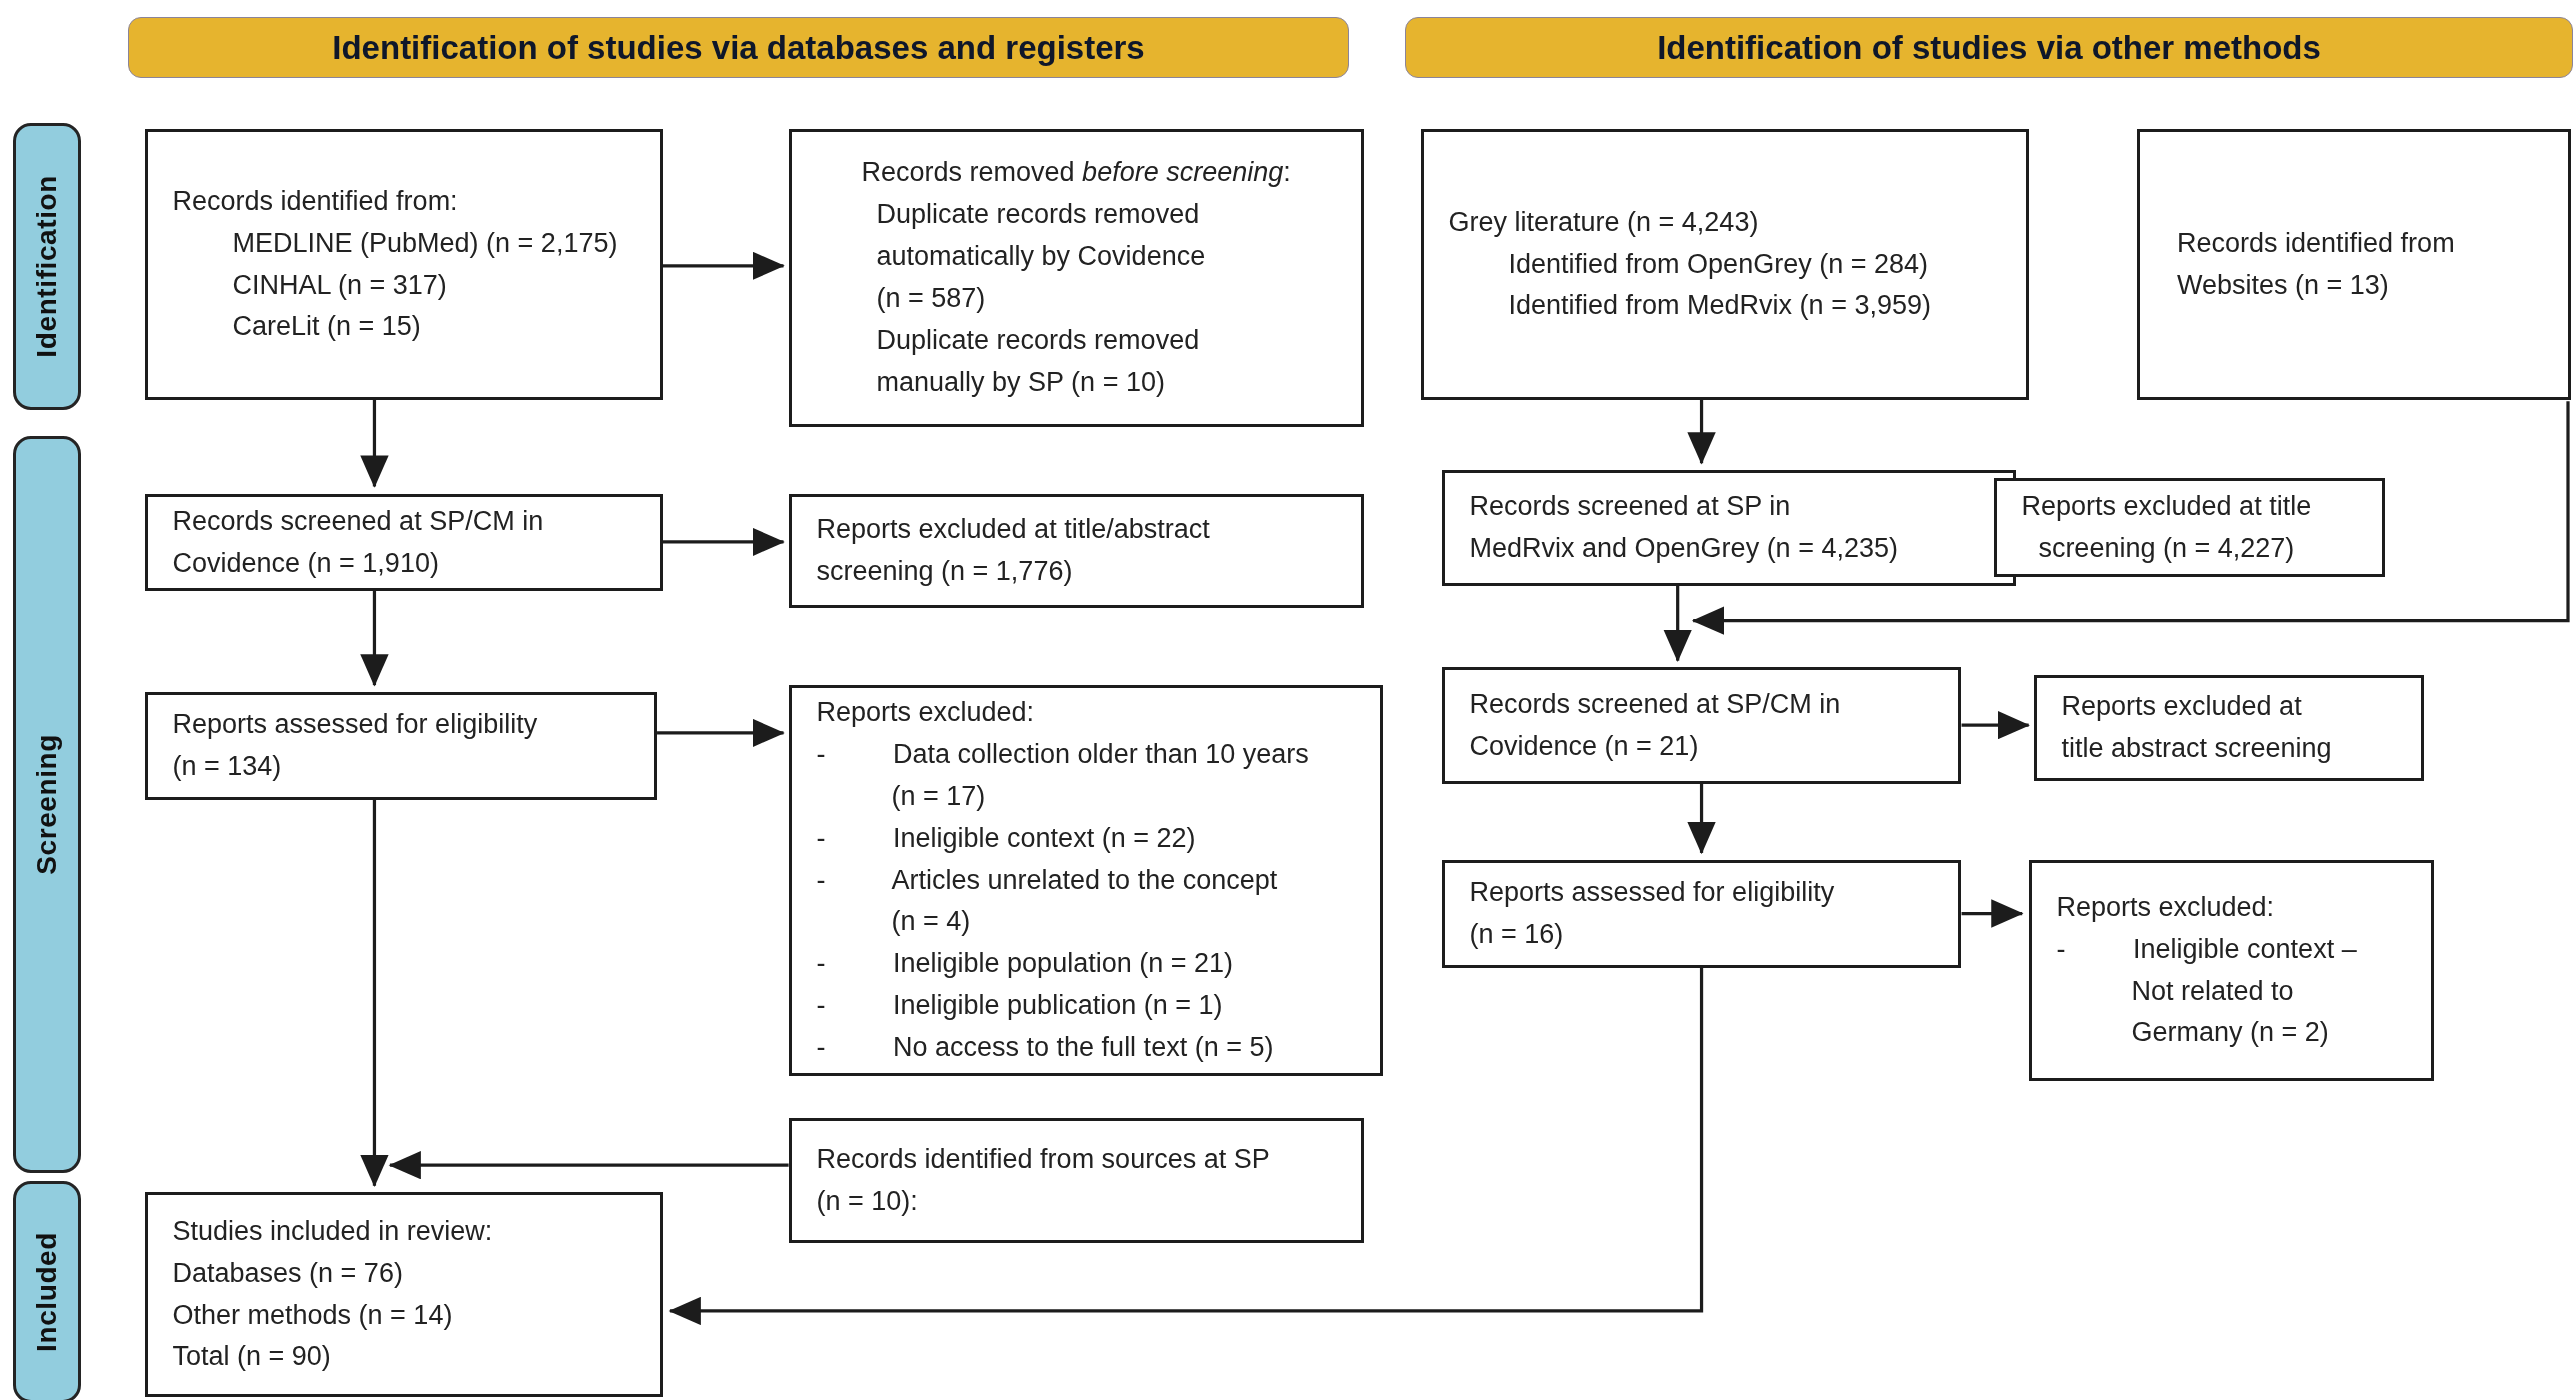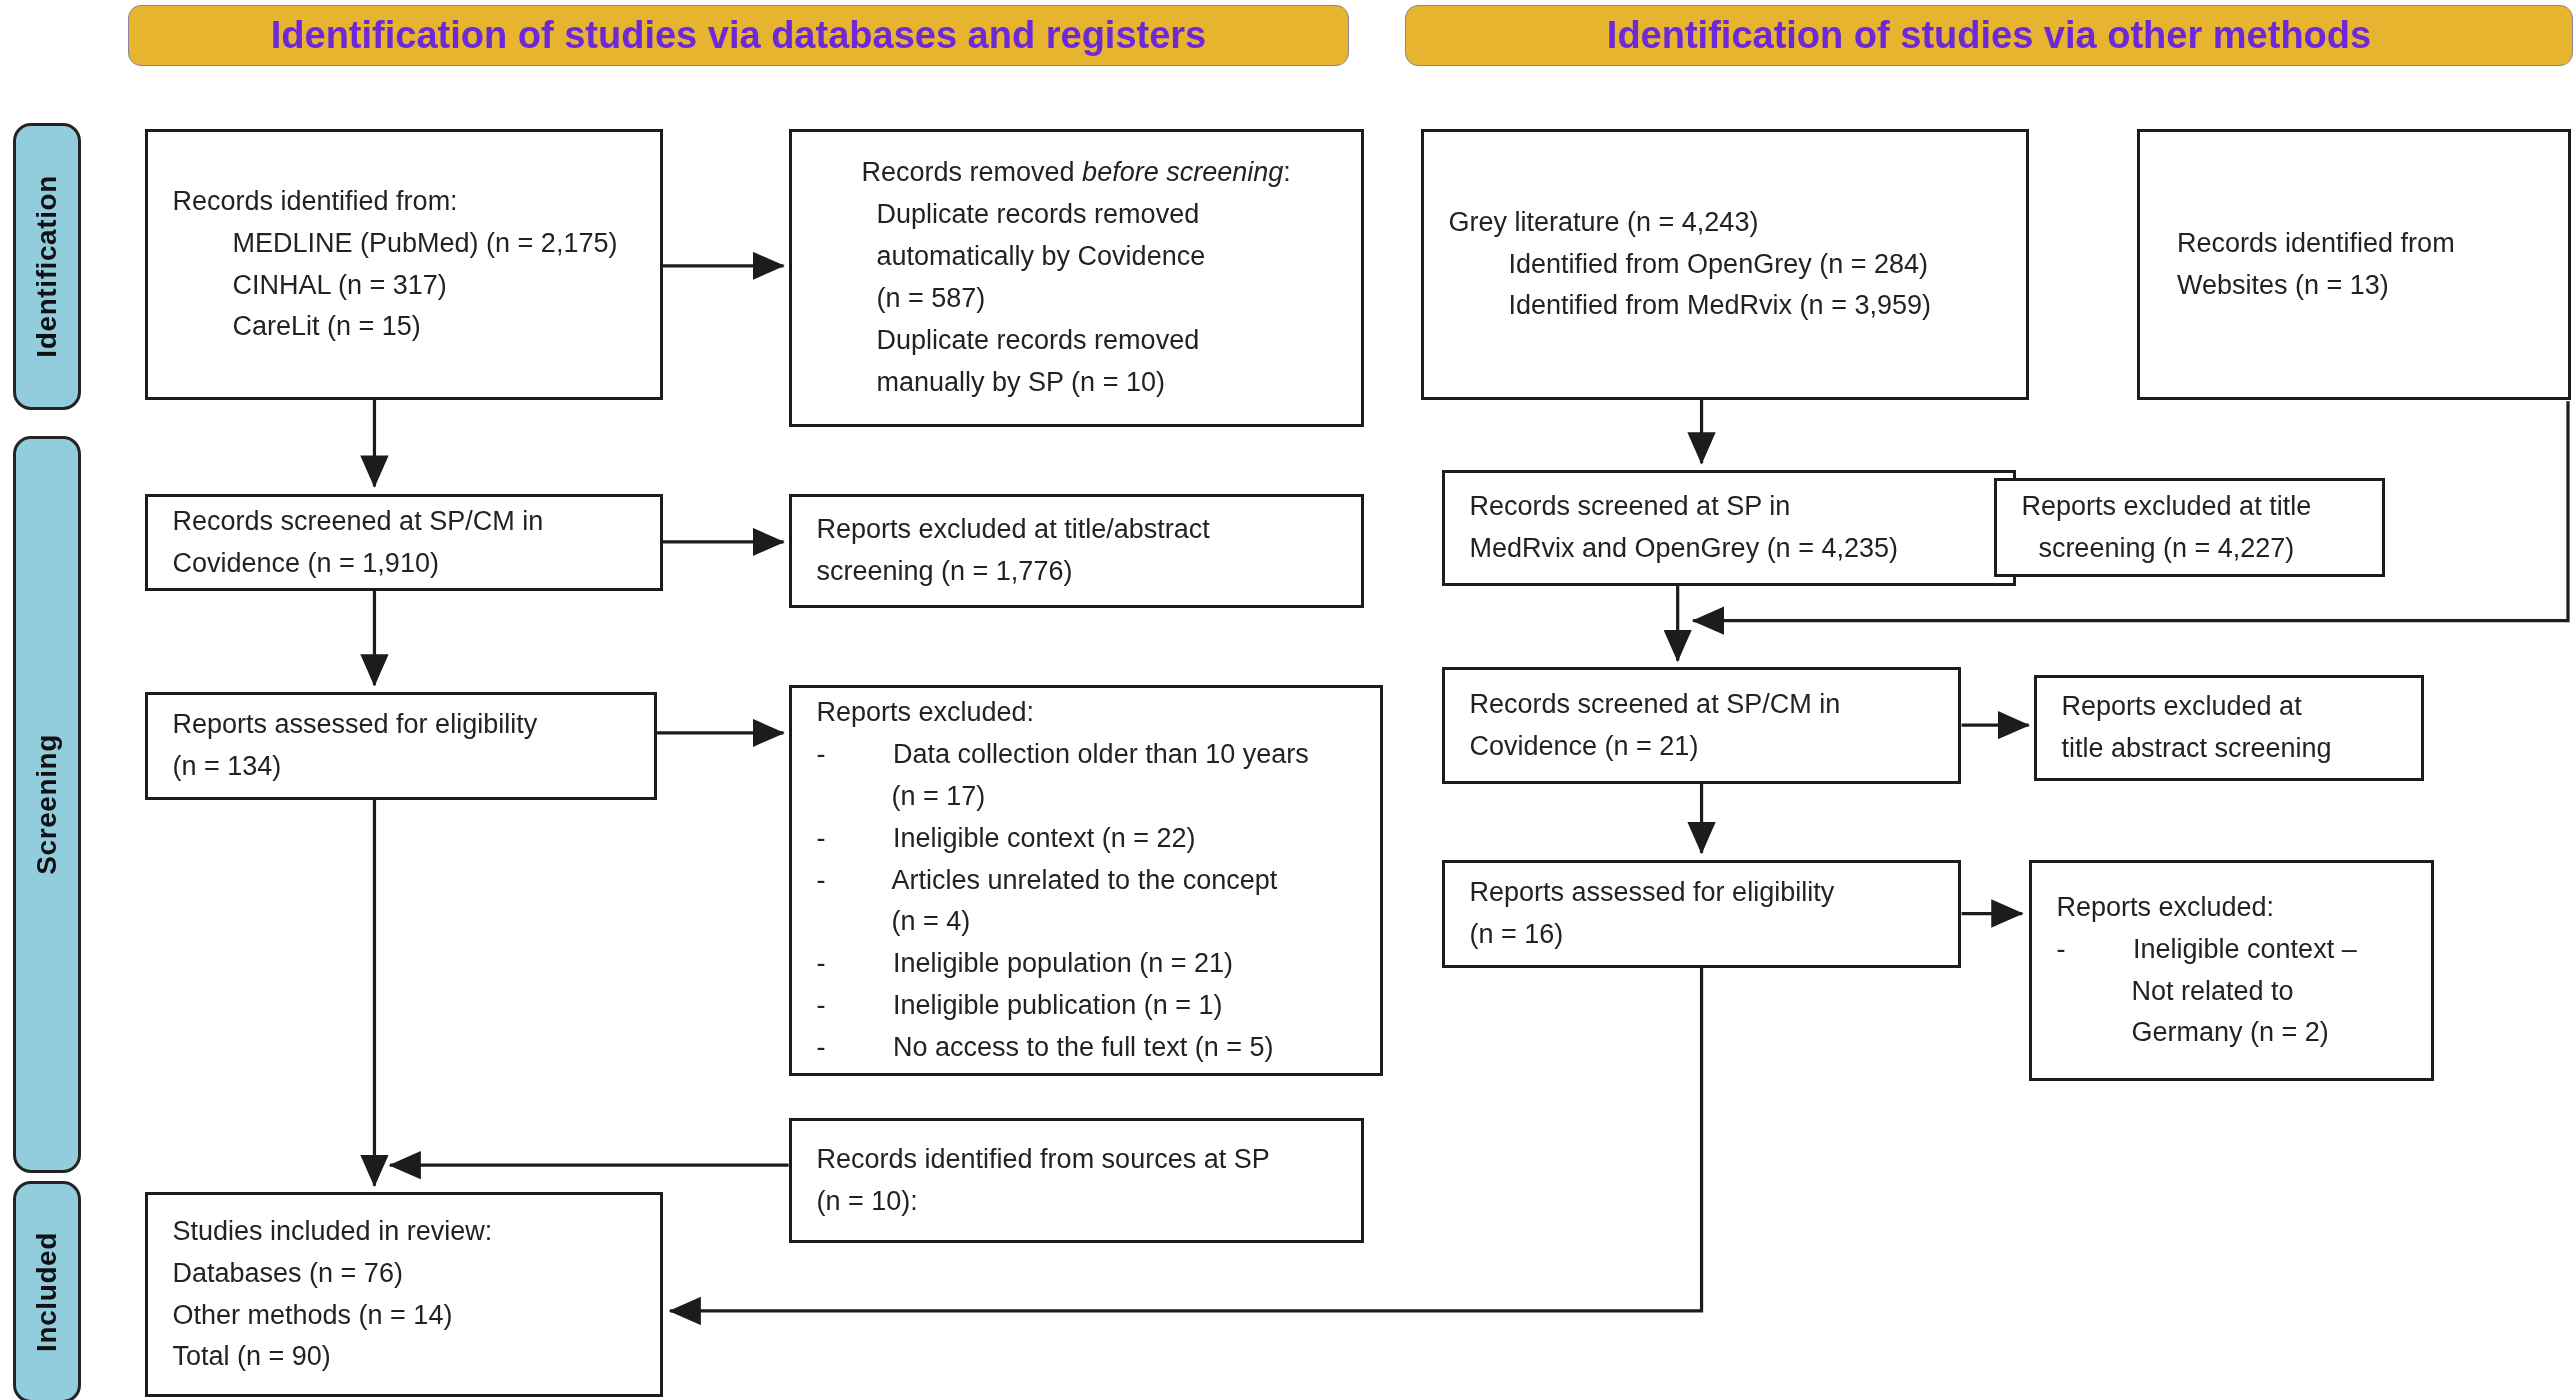--- a/index.html
+++ b/index.html
@@ -11,22 +11,23 @@
     overflow: hidden;
   }
   .stage-wrap { position: absolute; inset: 0; }
 
   .banner {
     position: absolute;
     background: #e6b42e;
     border: 1.9px solid #8b8499;
     border-radius: 13px;
     display: flex; align-items: center; justify-content: center;
-    font-size: 38px; font-weight: bold; color: #6d28d9;
+    font-size: 33px; font-weight: bold; color: #0f172a;
     text-align: center;
+    margin-top: 12px;
   }
 
   .stage-pill {
     position: absolute;
     background: #92cdde;
     border: 3.2px solid #242424;
     border-radius: 18px;
     display: flex; align-items: center; justify-content: center;
   }
   .stage-pill .vtext {

